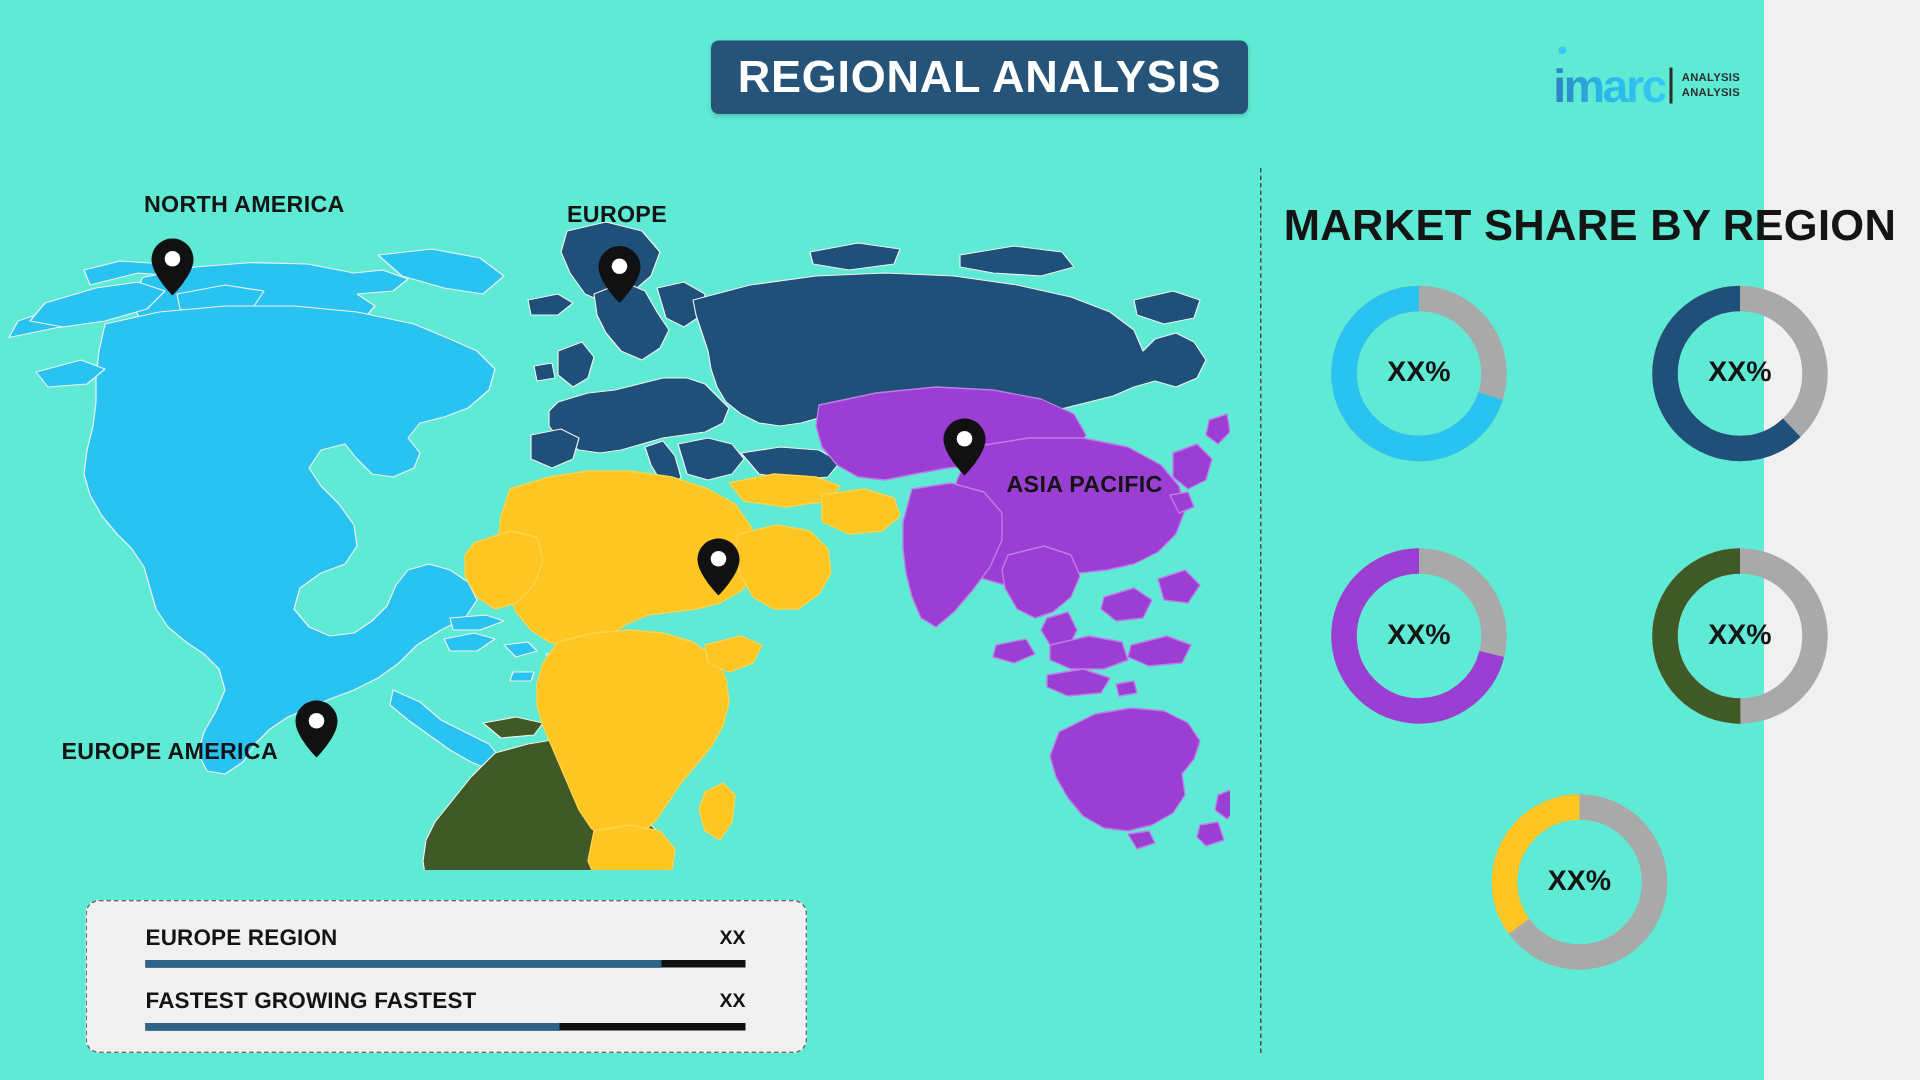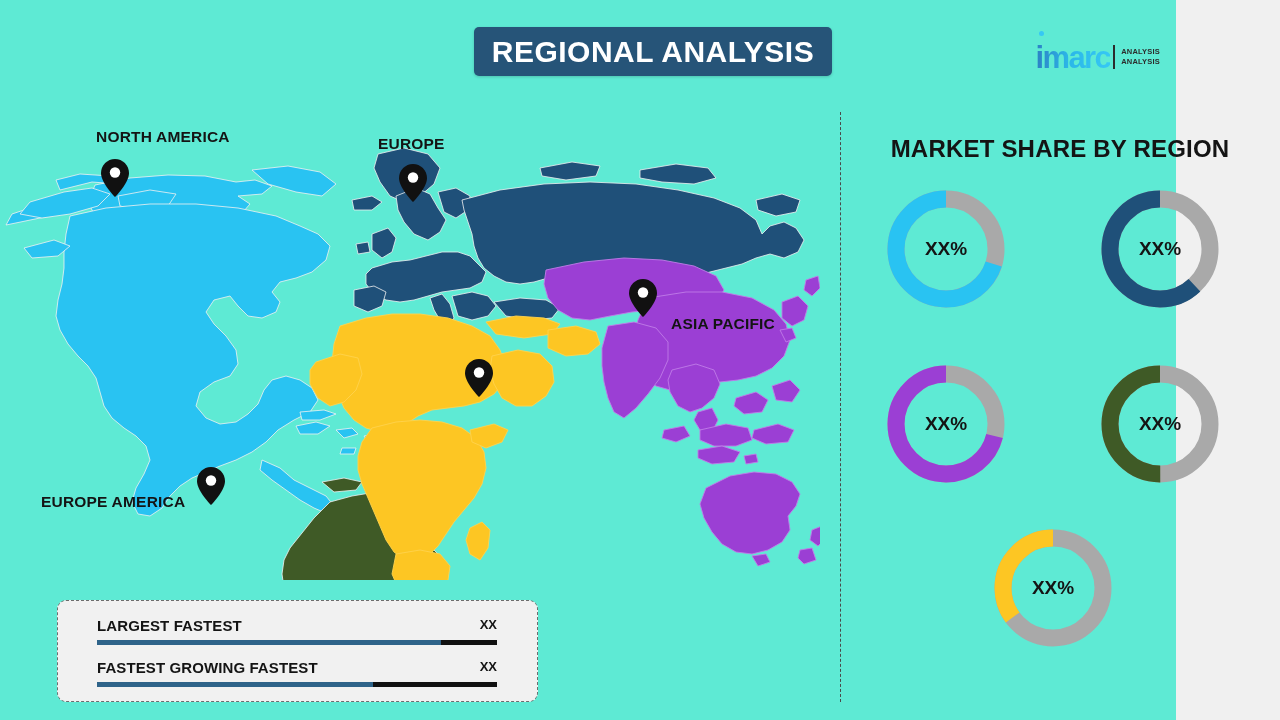--- a/index.html
+++ b/index.html
@@ -146,21 +146,21 @@
     left: 0; top: 0; bottom: 0;
     background: #2e6389;
   }
 
   
   #panel-title {
     position: absolute;
     left: 840px; top: 135px;
     width: 440px;
     text-align: center;
-    font-size: 24px;
+    font-size: 29px;
     font-weight: bold;
     color: #141414;
     letter-spacing: .2px;
   }
   .donut {
     position: absolute;
     width: 124px; height: 124px;
   }
   .donut svg { width: 100%; height: 100%; display: block; }
   .donut .pct {
@@ -391,21 +391,21 @@
   </div>
   <div class="pin" id="pin-la">
     <svg viewBox="0 0 30 40">
         <path d="M15 1 C7.3 1 1 7.3 1 15 C1 25 15 39 15 39 C15 39 29 25 29 15 C29 7.3 22.7 1 15 1 Z" fill="#111111"></path>
         <circle cx="15" cy="14.5" r="5.2" fill="#ffffff"></circle>
       </svg>
   </div>
 
   <div id="legend-box">
     <div class="legend-row">
-      <span class="name">LARGEST FASTEST</span>
+      <span class="name">EUROPE REGION</span>
       <span class="val">XX</span>
       <span class="track" style="background: rgb(17, 17, 17);">
         <span class="fill" id="fill0" style="width: 86%; background: rgb(46, 99, 137);"></span>
       </span>
     </div>
     <div class="legend-row">
       <span class="name">FASTEST GROWING FASTEST</span>
       <span class="val">XX</span>
       <span class="track" style="background: rgb(17, 17, 17);">
         <span class="fill" id="fill1" style="width: 69%; background: rgb(46, 99, 137);"></span>

